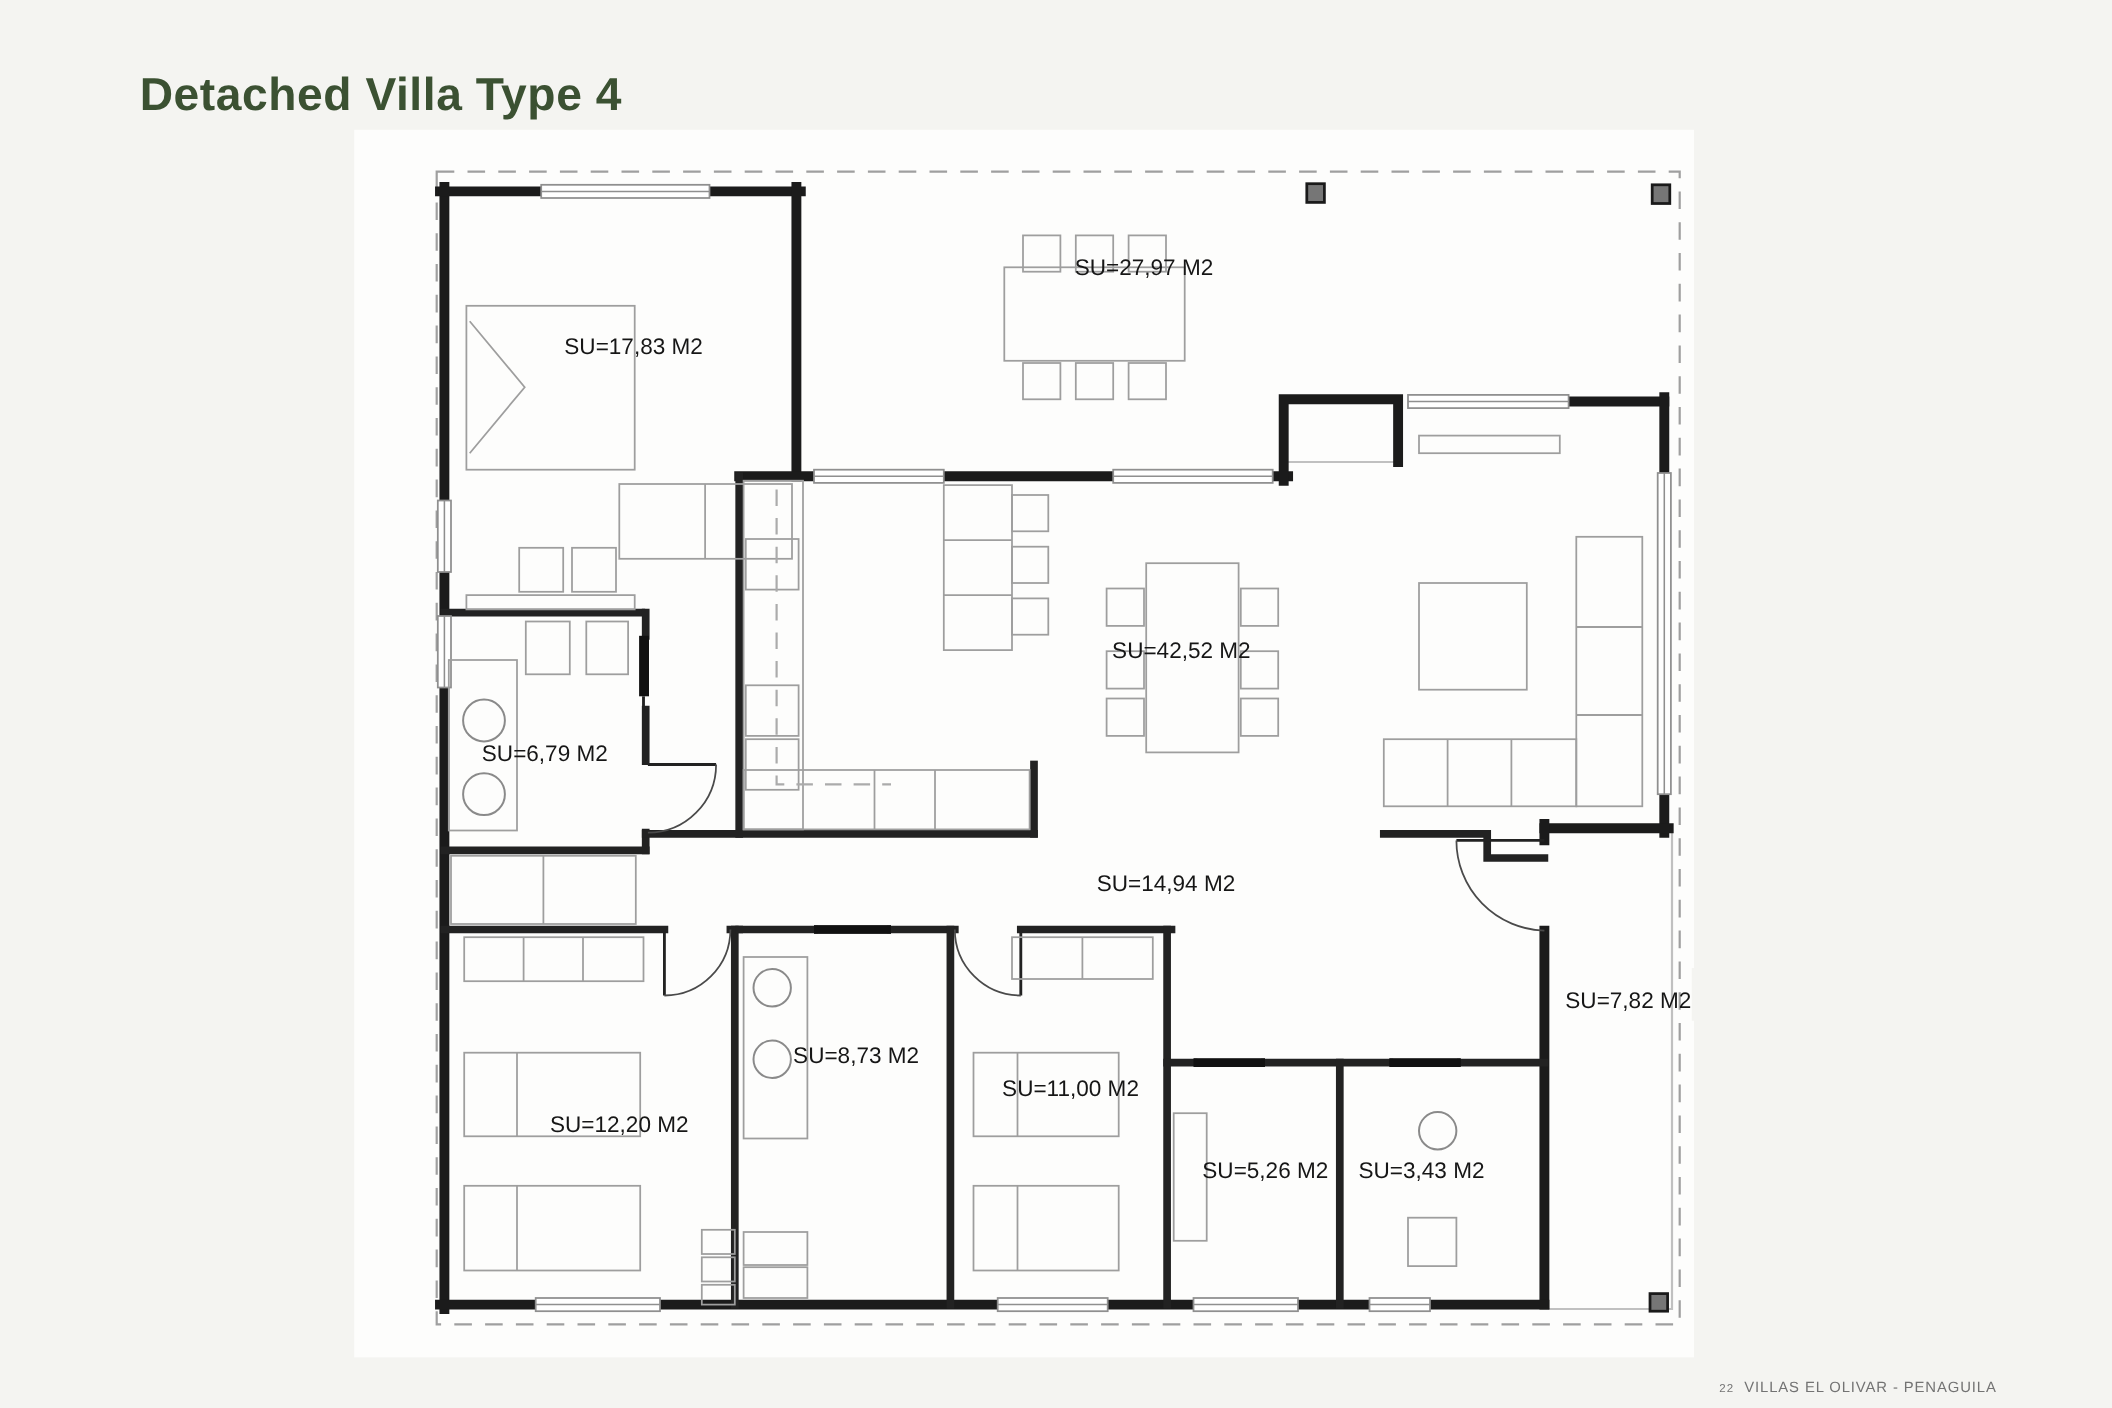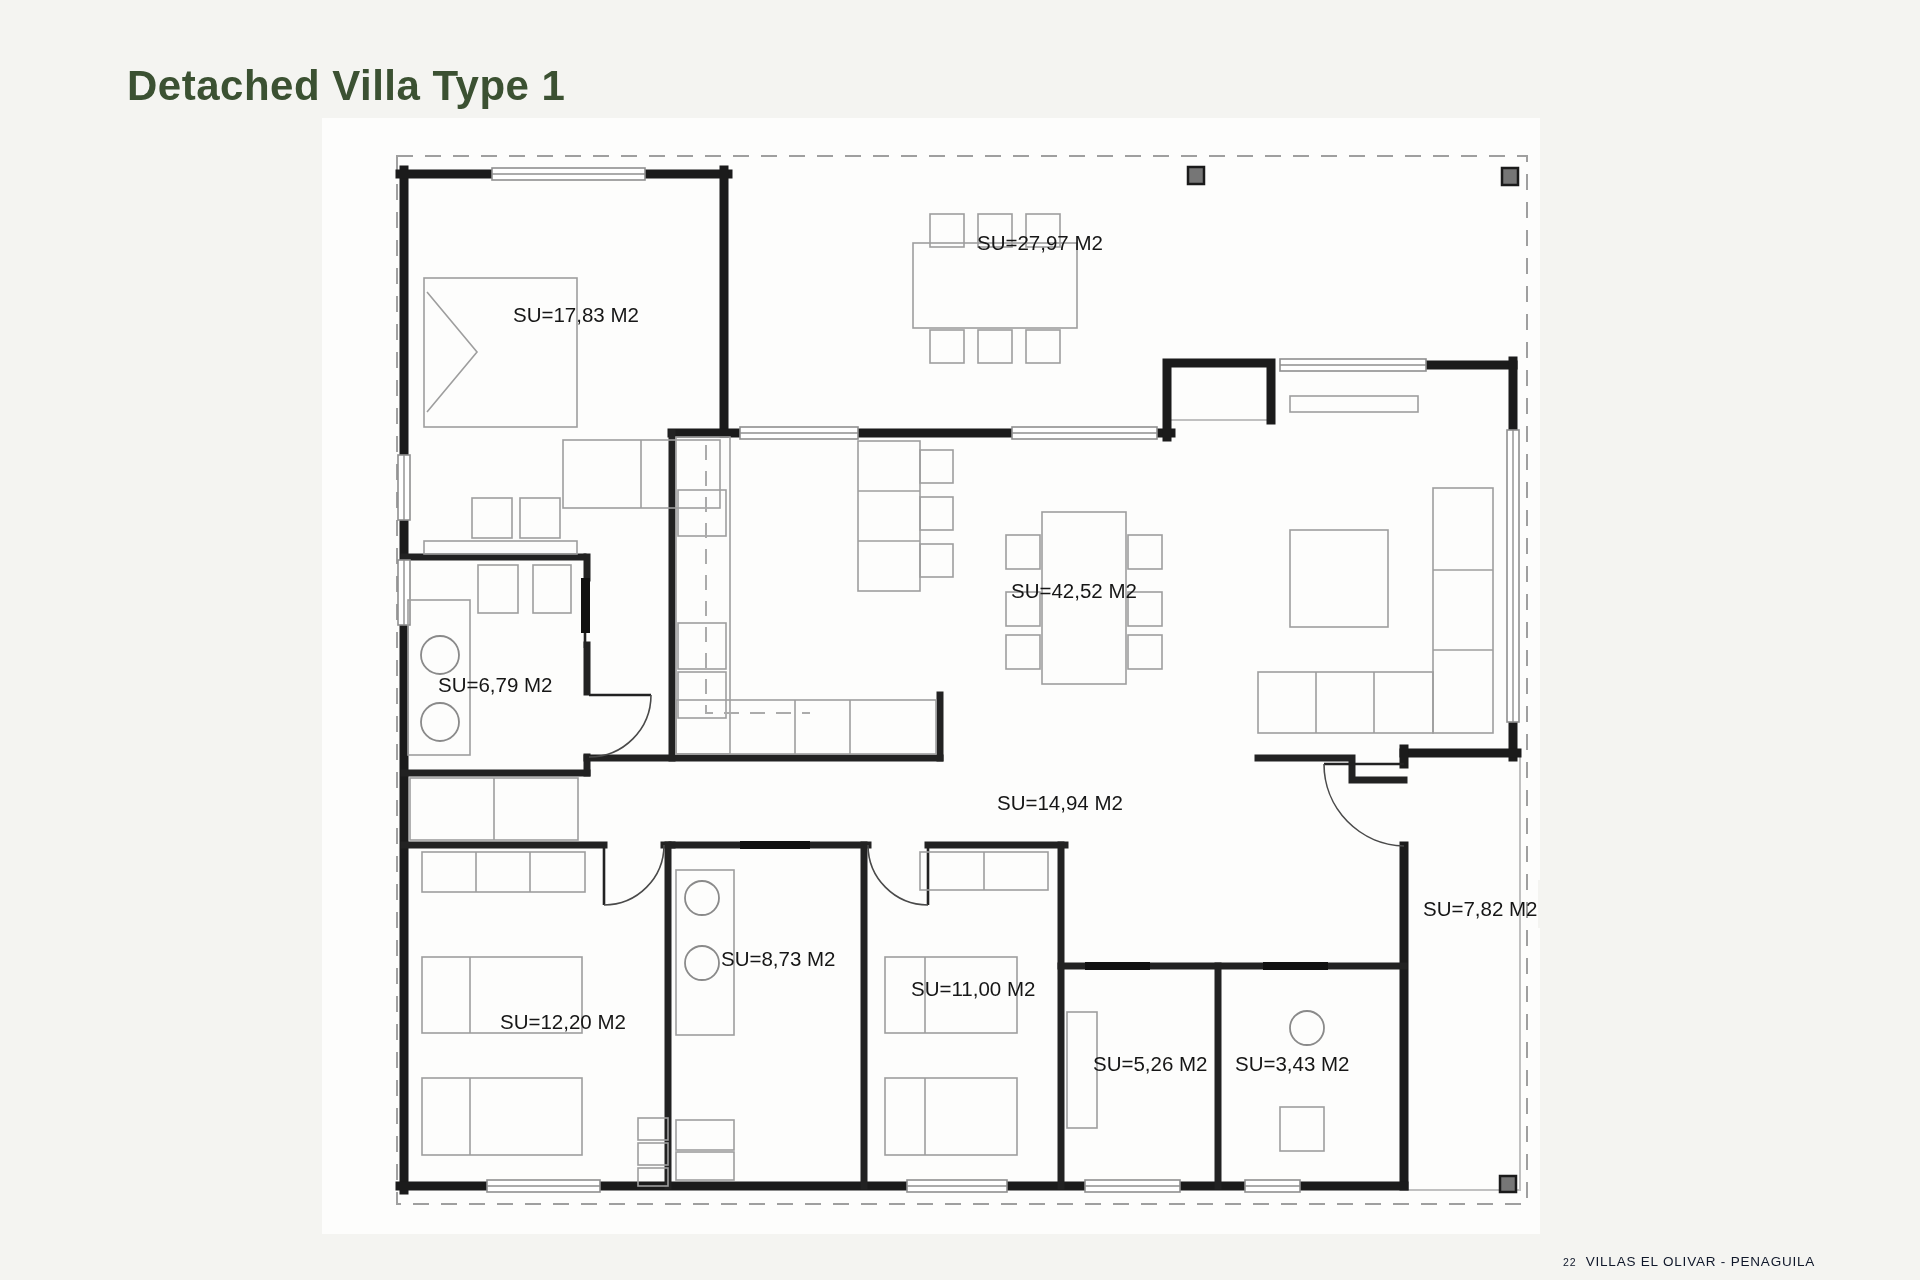--- a/index.html
+++ b/index.html
@@ -26,31 +26,31 @@
   .win-line { stroke:#8f8f8f; stroke-width:1.4; }
   .door-arc { stroke:#4a4a4a; stroke-width:1.6; fill:none; }
   .door-leaf { stroke:#222222; stroke-width:2.6; fill:none; }
   .door-slide { fill:#111111; }
   .dash-boundary { stroke:#9f9f9f; stroke-width:2; fill:none; stroke-dasharray:16 12; }
   .dash-cabinet { stroke:#ababab; stroke-width:2; fill:none; stroke-dasharray:15 11; }
   .slab { stroke:#c0c0c0; stroke-width:2; fill:none; }
   .post { fill:#767676; stroke:#1a1a1a; stroke-width:2.5; }
   #page-footer {
     position:absolute; left:1563px; top:1252px;
-    color:#0f172a; white-space:nowrap;
+    color:#737373; white-space:nowrap;
   }
   #page-footer .pagenum { font-size:10.5px; letter-spacing:1px; margin-right:9px; }
   #page-footer .project { font-size:13.5px; letter-spacing:0.8px; }
 </style>
 </head>
 <body>
 
 <div id="page">
 
-  <h1 id="page-title">Detached Villa Type 1</h1>
+  <h1 id="page-title">Detached Villa Type 4</h1>
 
   <div id="plan-wrap">
     <svg viewBox="0 0 1920 1280" width="1920" height="1280">
 
       <rect x="322" y="118" width="1218" height="1116" fill="#fdfdfc"></rect>
 
       <rect x="397" y="156" width="1130" height="1048" class="dash-boundary"></rect>
 
       <g>
         <path class="slab" d="M1408,1190 H1520 V757"></path>

